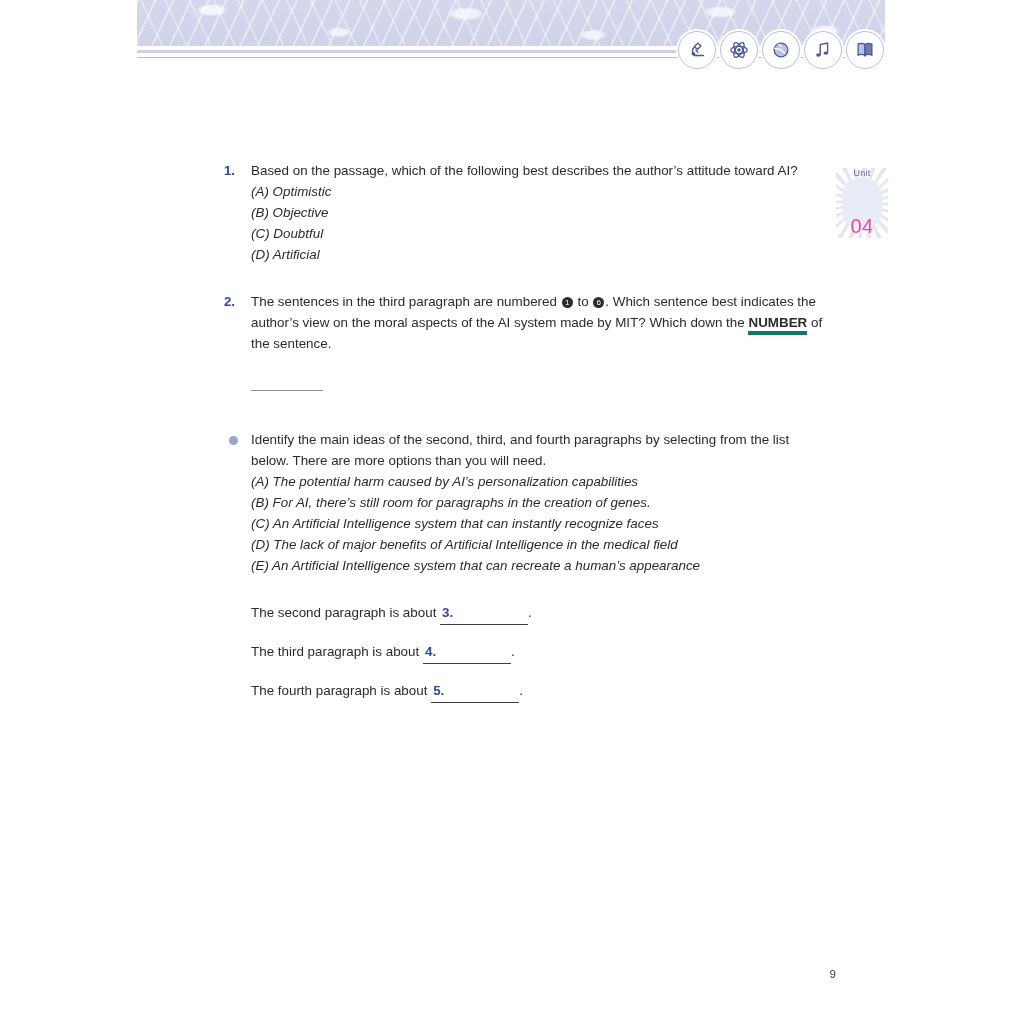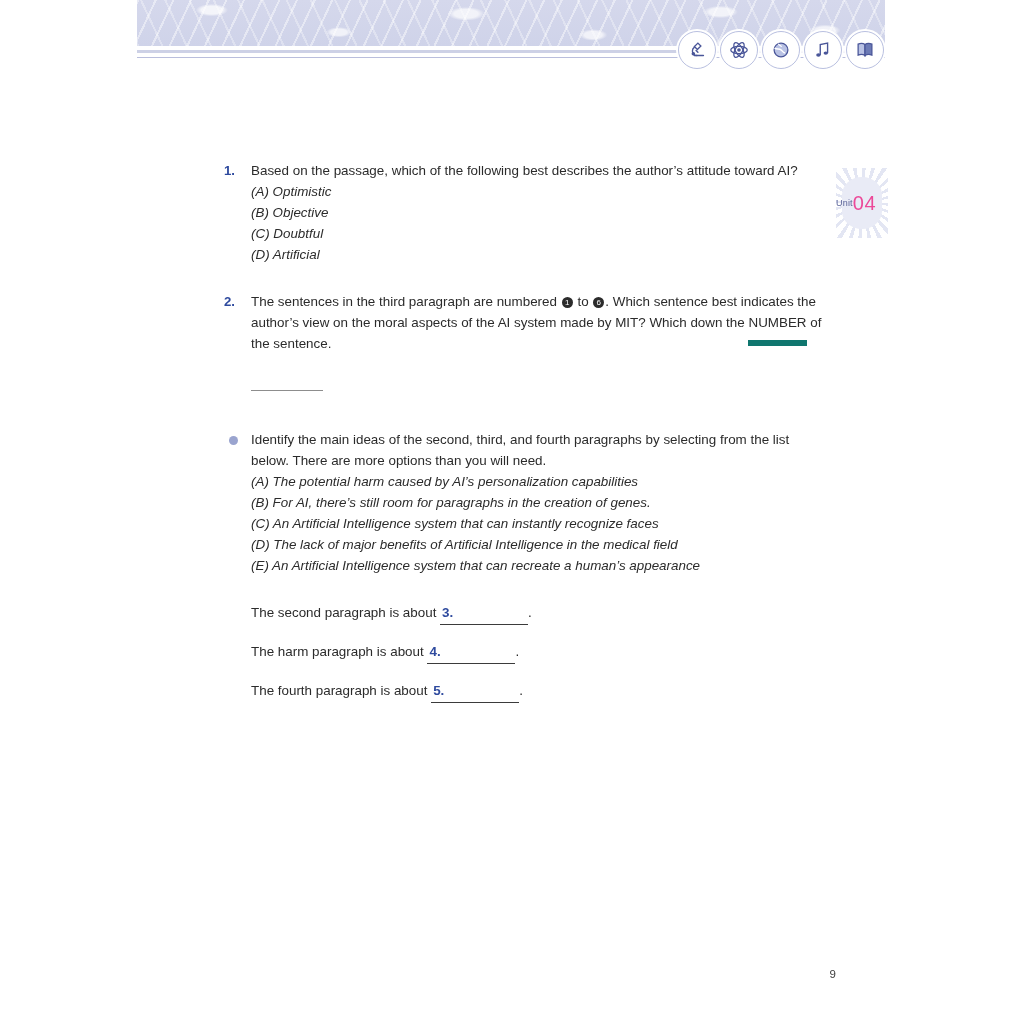--- a/index.html
+++ b/index.html
@@ -80,23 +80,23 @@
   .hex-icon svg { display: block; }
 
   
   .unit-badge {
     position: absolute;
     left: 836px;
     top: 168px;
     width: 52px;
     height: 70px;
     display: flex;
-    flex-direction: row;
+    flex-direction: column;
     align-items: center;
-    justify-content: flex-start;
+    justify-content: space-between;
   }
   .unit-badge .burst {
     position: absolute;
     left: 0; top: 0;
     width: 52px; height: 70px;
     background:
       radial-gradient(ellipse 24px 33px at 50% 50%, #e8eaf5 62%, rgba(232,234,245,0) 66%),
       conic-gradient(from 0deg, #e3e6f3 0 6deg, rgba(255,255,255,0) 6deg 15deg,
                      #e3e6f3 15deg 21deg, rgba(255,255,255,0) 21deg 30deg,
                      #e3e6f3 30deg 36deg, rgba(255,255,255,0) 36deg 45deg,
@@ -185,23 +185,23 @@
     line-height: 11px;
     border-radius: 50%;
     background: #2b2b2b;
     color: #ffffff;
     font-size: 8px;
     text-align: center;
     vertical-align: 1px;
     margin: 0 1px;
   }
   .ul-word {
-    border-bottom: 6px solid #0f766e;
-    font-weight: normal;
-    padding-bottom: 10px;
+    border-bottom: 4px solid #0f766e;
+    font-weight: bold;
+    padding-bottom: 1px;
   }
   .answer-line {
     display: inline-block;
     border-bottom: 1px solid #8d8d8d;
     width: 72px;
     height: 13px;
     vertical-align: bottom;
   }
   .gap-22 { height: 22px; }
   .gap-34 { height: 34px; }
@@ -325,21 +325,21 @@
   </div>
 
   <div class="gap-22"></div>
 
   <div class="fill-row">
     <span>The second paragraph is about</span>
     <span class="blank-wrap"><span class="blank-num">3.</span></span><span>.</span>
   </div>
 
   <div class="fill-row">
-    <span>The harm paragraph is about</span>
+    <span>The third paragraph is about</span>
     <span class="blank-wrap"><span class="blank-num">4.</span></span><span>.</span>
   </div>
 
   <div class="fill-row">
     <span>The fourth paragraph is about</span>
     <span class="blank-wrap"><span class="blank-num">5.</span></span><span>.</span>
   </div>
 
 </div>
 

